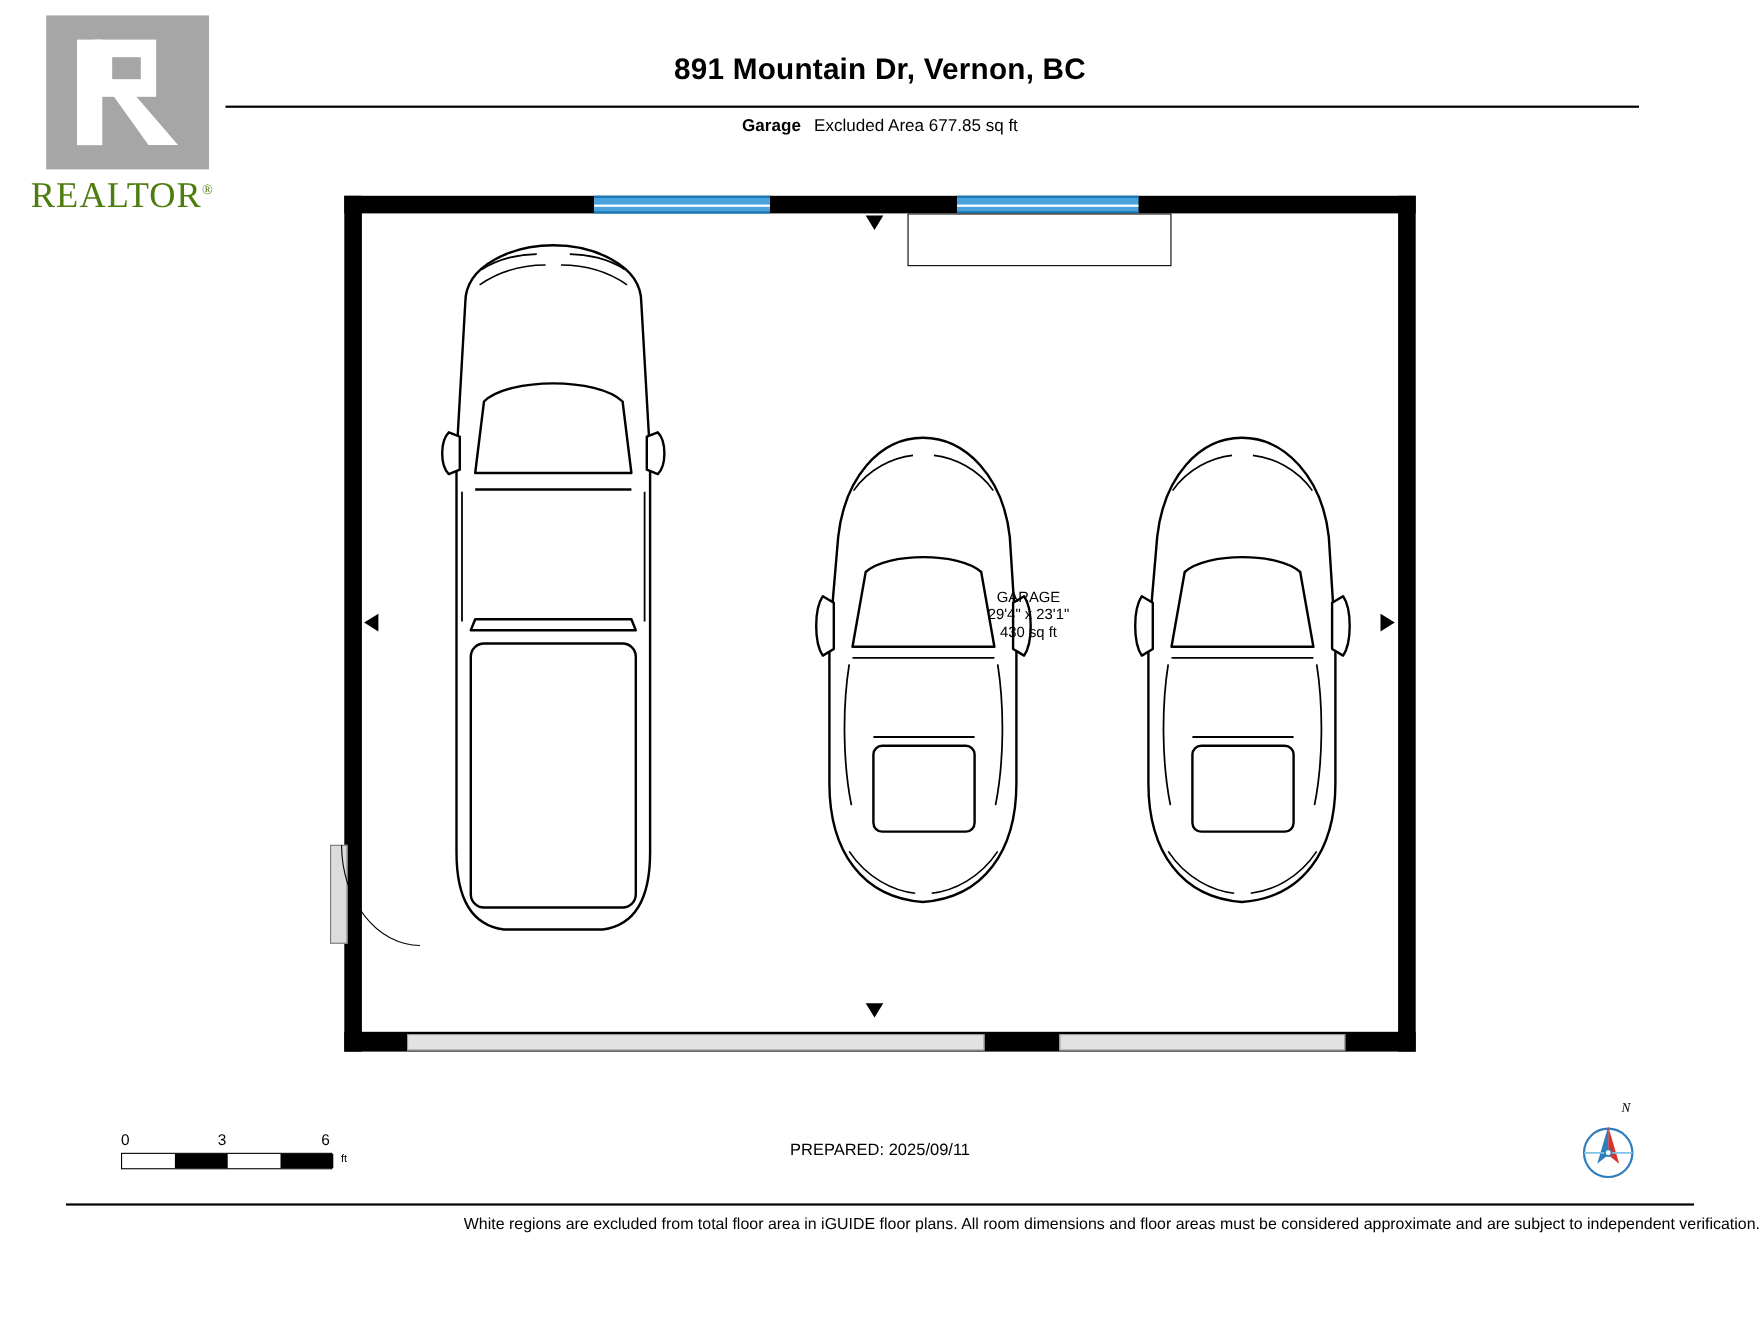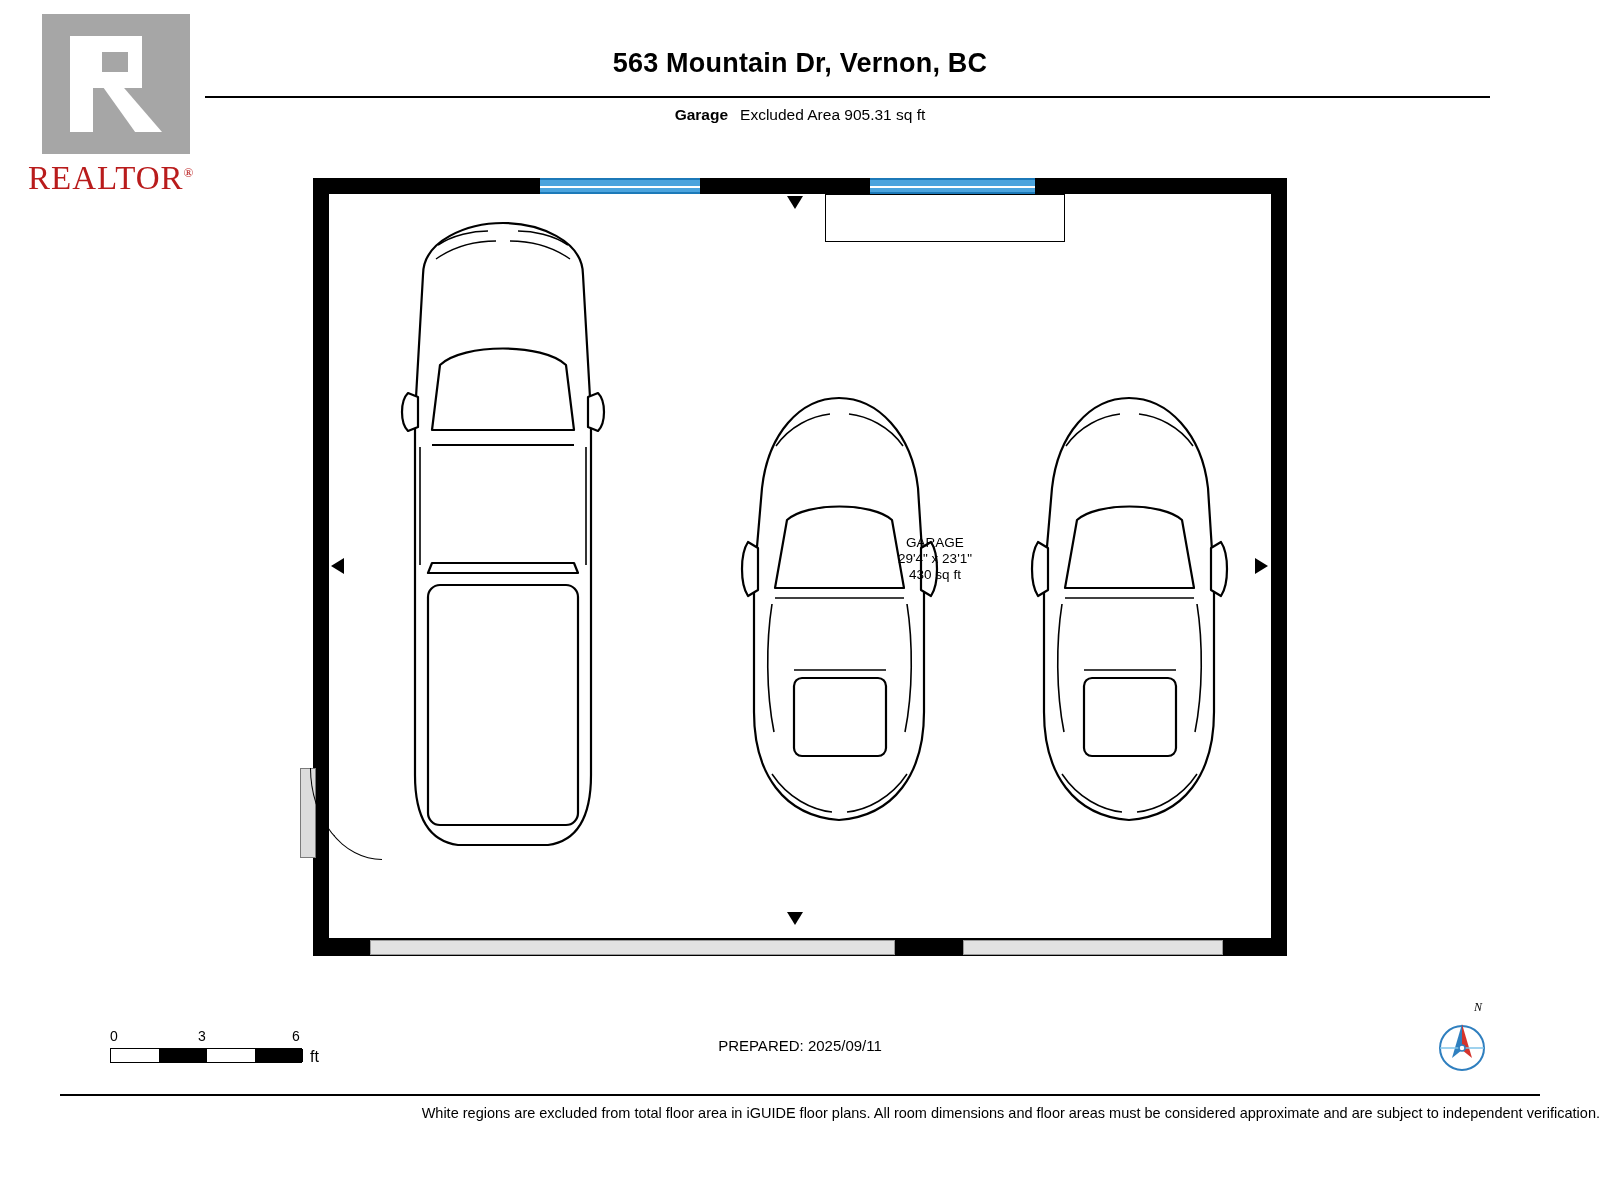--- a/index.html
+++ b/index.html
@@ -99,21 +99,21 @@
     height: 52px;
     background: #ffffff;
     clip-path: polygon(0 0, 30% 0, 100% 100%, 58% 100%);
   }
   #realtor-word {
     position: absolute;
     left: 0px;
     top: 146px;
     font-size: 33px;
     letter-spacing: 1px;
-    color: #b91c1c;
+    color: #4d7c0f;
     font-family: "Liberation Serif", serif;
   }
   #realtor-word sup {
     font-size: 13px;
     vertical-align: super;
   }
 
   
   #floorplan {
     position: absolute;
@@ -276,21 +276,21 @@
     position: absolute;
     top: 0; bottom: 0;
     background: #000;
   }
   #scale-track .s1 { left: 48px; width: 48px; }
   #scale-track .s2 { left: 144px; width: 48px; }
   #scale-unit {
     position: absolute;
     left: 200px;
     top: 20px;
-    font-size: 16px;
+    font-size: 10px;
   }
 
   #prepared {
     position: absolute;
     left: 0;
     top: 1037px;
     width: 1600px;
     text-align: center;
     font-size: 15px;
   }
@@ -334,24 +334,24 @@
 <div id="realtor-logo">
   <div id="realtor-mark">
     <div class="r-stem"></div>
     <div class="r-bowl-outer"></div>
     <div class="r-bowl-inner"></div>
     <div class="r-leg"></div>
   </div>
   <div id="realtor-word"><span>REALTOR</span><sup>®</sup></div>
 </div>
 
-<div id="header-title">563 Mountain Dr, Vernon, BC</div>
+<div id="header-title">891 Mountain Dr, Vernon, BC</div>
 <div id="title-rule"></div>
 <div id="subtitle-row">
-  <span class="room">Garage</span><span class="excl">Excluded Area 905.31 sq ft</span>
+  <span class="room">Garage</span><span class="excl">Excluded Area 677.85 sq ft</span>
 </div>
 
 <div id="floorplan">
 
   <div class="wall" id="wall-top"></div>
   <div class="wall" id="wall-bottom"></div>
   <div class="wall" id="wall-left"></div>
   <div class="wall" id="wall-right"></div>
 
   <div class="window-blue" id="window-top-left">

